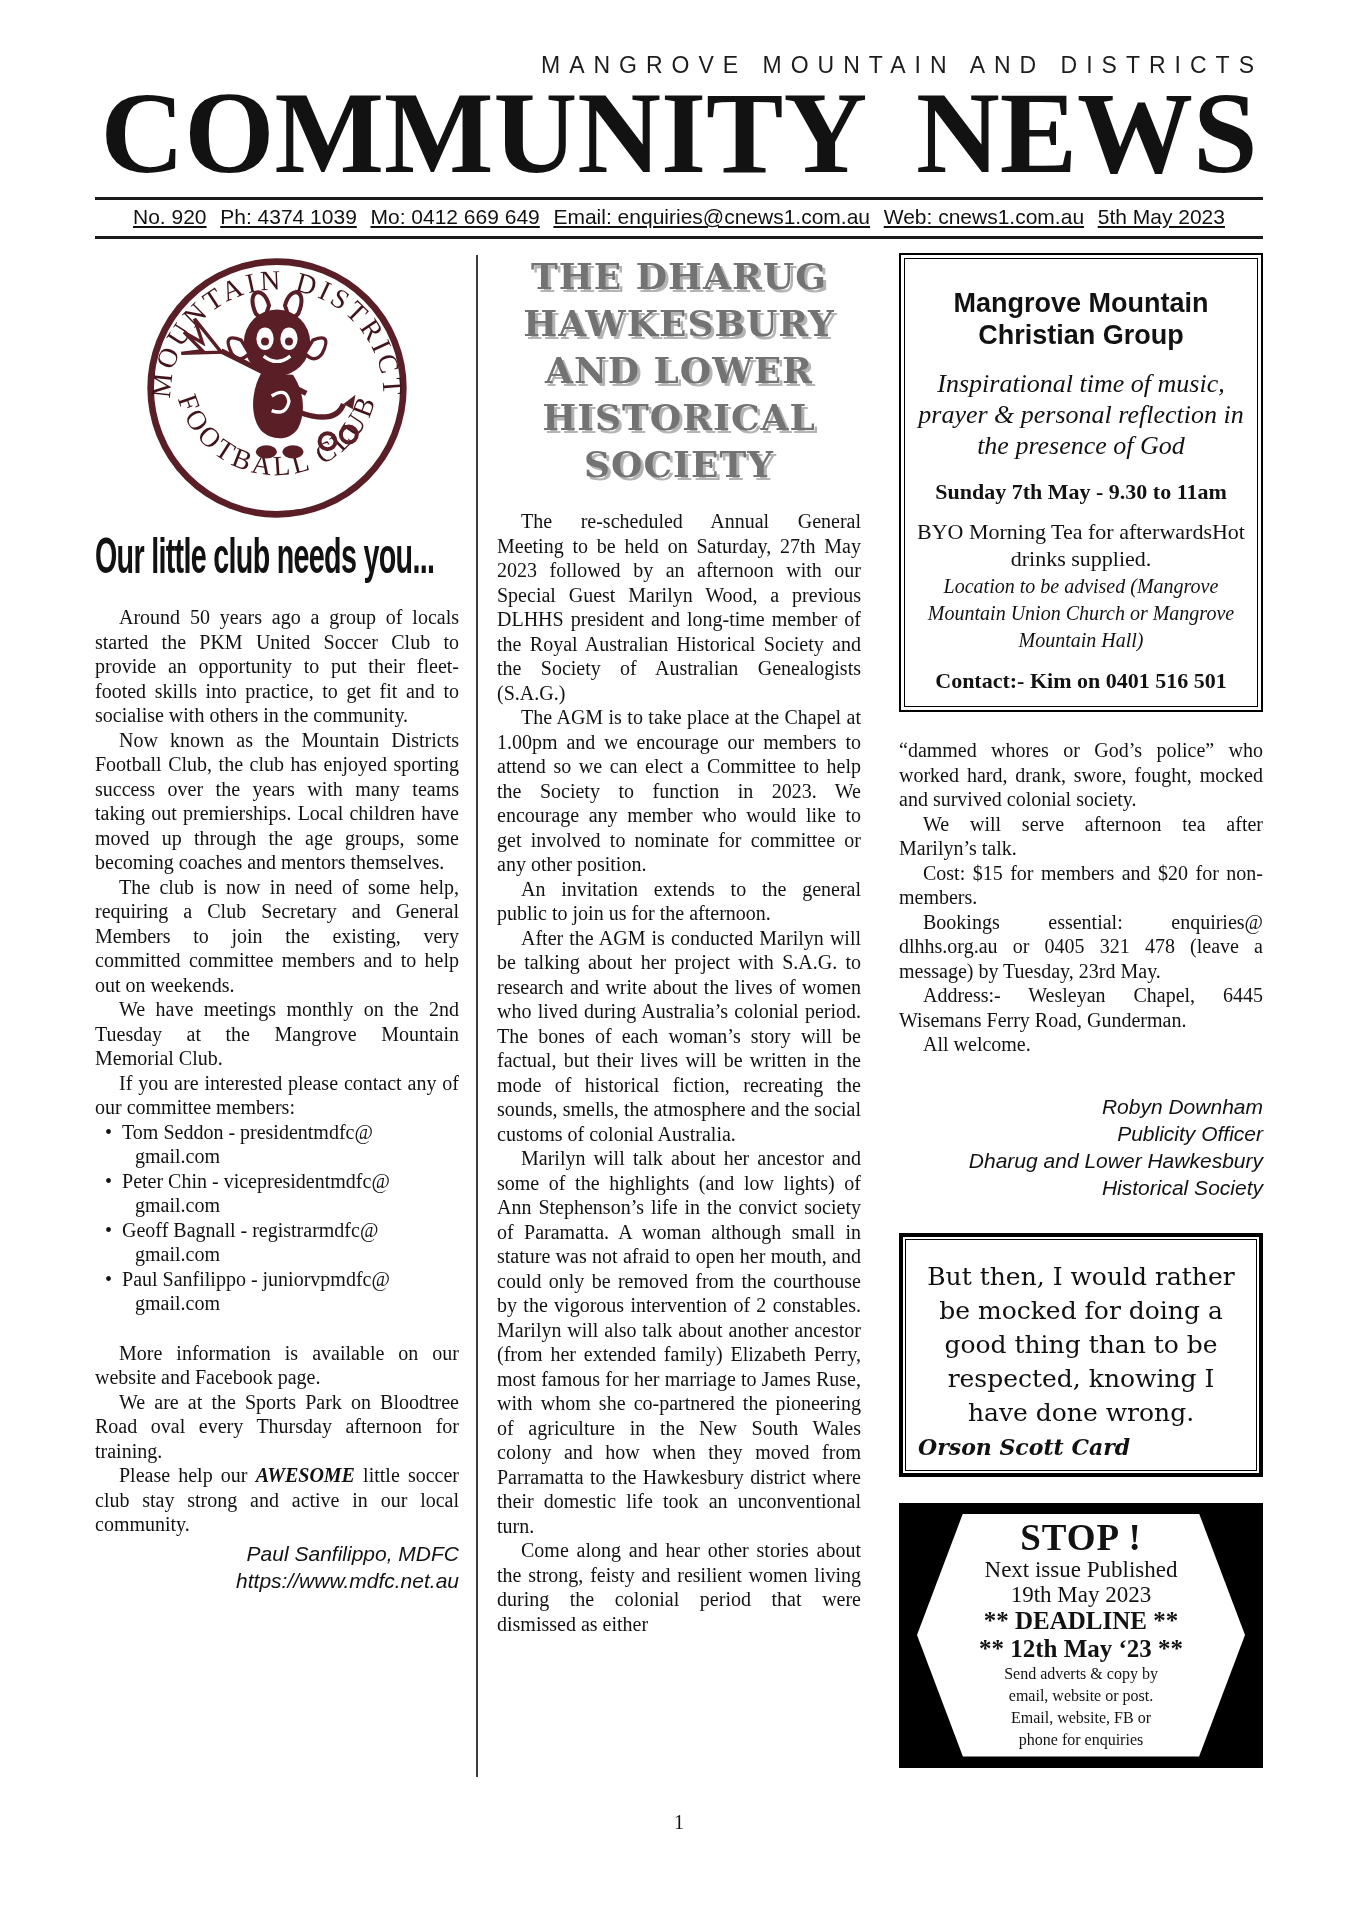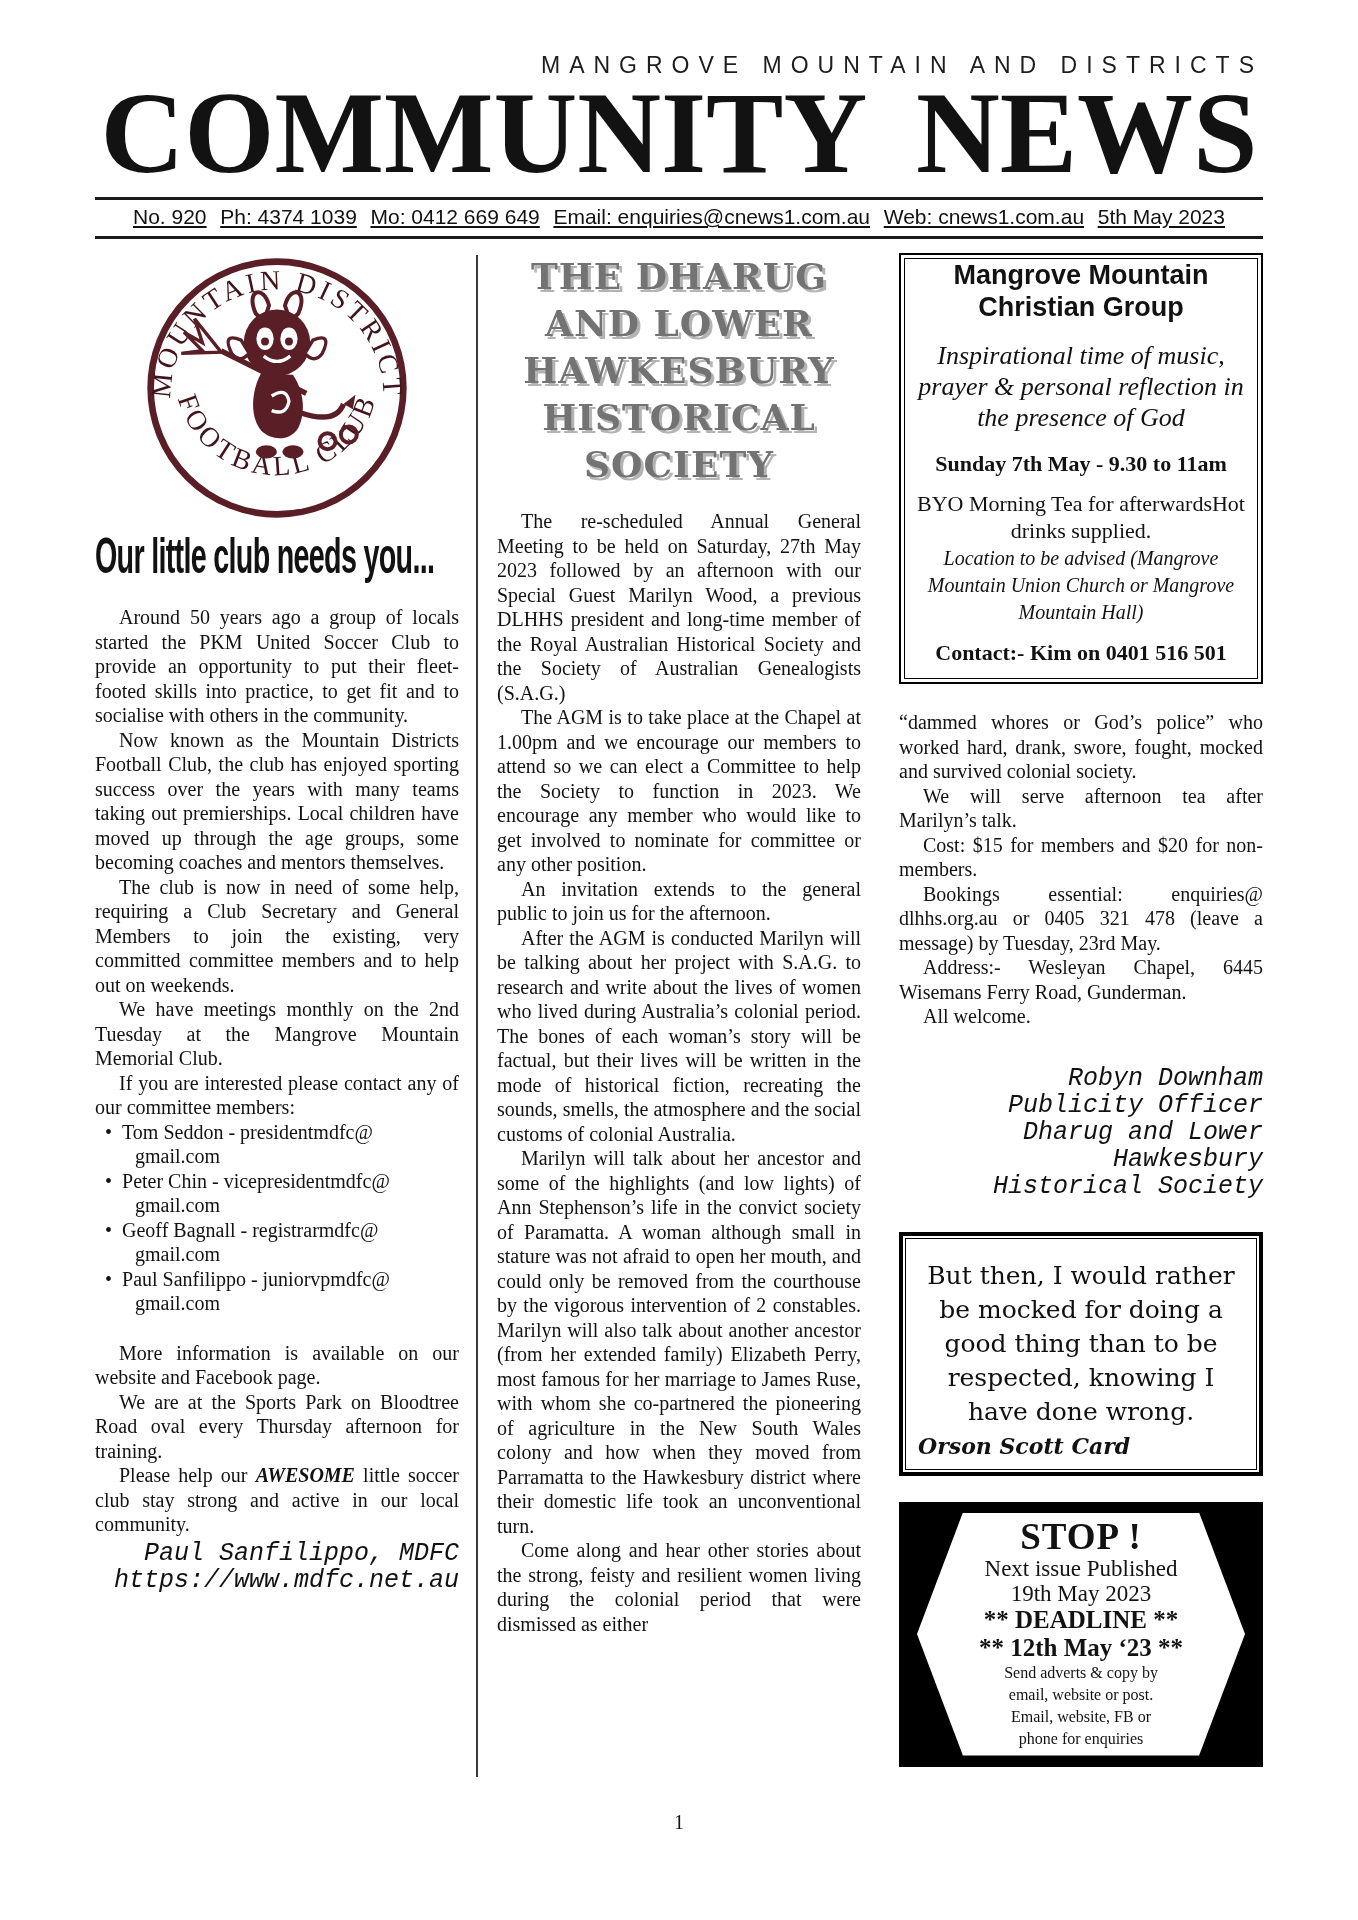--- a/index.html
+++ b/index.html
@@ -40,34 +40,34 @@
     display:inline-block; white-space:nowrap;
     font-family:"Liberation Sans", sans-serif; font-weight:700; font-size:41px;
     letter-spacing:-1px; transform:scale(0.70,1.22); transform-origin:0 72%;
   }
   .committee { list-style:none; margin:0 0 25px; padding:0; font-size:20px; line-height:24.5px; }
   .committee li { padding-left:10px; text-align:left; }
   .committee li::before { content:"\2022\2002"; }
   .committee .line2 { display:block; padding-left:30px; }
   .awesome { font-weight:700; font-style:italic; }
   .signoff {
-    text-align:right; font-family:Liberation Mono, monospace; font-style:italic;
-    font-size:25px; line-height:27px; margin-top:3px;
+    text-align:right; font-family:Liberation Sans, sans-serif; font-style:italic;
+    font-size:21px; line-height:27px; margin-top:3px;
   }
 
   
   .fancy-title {
     margin:0 0 21px; text-align:center; font-family:"DejaVu Serif", serif;
     font-weight:700; font-size:36px; line-height:47px; letter-spacing:1px;
     color:#737373; text-shadow:3px 3px 0 #b4b4b4;
   }
 
   
   .dbox { border:2px solid #000; padding:3px; background:#fff; }
-  .dbox-inner { border:1px solid #000; padding:0 10px 12px; text-align:center; }
+  .dbox-inner { border:1px solid #000; padding:28px 10px 12px; text-align:center; }
   .cg-title { font-family:"Liberation Sans", sans-serif; font-weight:700; font-size:27px; line-height:32px; }
   .cg-tagline { font-style:italic; font-size:26px; line-height:31px; margin-top:17px; }
   .cg-when { font-weight:700; font-size:22px; line-height:26px; margin-top:18px; }
   .cg-byo { font-size:22px; line-height:27px; margin-top:13px; }
   .cg-loc { font-style:italic; font-size:20px; line-height:27px; margin-top:1px; }
   .cg-contact { font-weight:700; font-size:22px; line-height:26px; margin-top:14px; }
 
   .continuation { margin-top:26px; }
   .cont-signoff { margin-top:36px; }
 
@@ -169,22 +169,22 @@
       <p class="indent"><span>Please help our </span><span class="awesome">AWESOME</span><span> little soccer club stay strong and active in our local community.</span></p>
       <div class="signoff">
         <div>Paul Sanfilippo, MDFC</div>
         <div>https://www.mdfc.net.au</div>
       </div>
     </section>
 
     <section class="col">
       <h2 class="fancy-title">
         <div>THE DHARUG</div>
+        <div>HAWKESBURY</div>
         <div>AND LOWER</div>
-        <div>HAWKESBURY</div>
         <div>HISTORICAL</div>
         <div>SOCIETY</div>
       </h2>
       <p class="indent">The re-scheduled Annual General Meeting to be held on Saturday, 27th May 2023 followed by an afternoon with our Special Guest Marilyn Wood, a previous DLHHS president and long-time member of the Royal Australian Historical Society and the Society of Australian Genealogists (S.A.G.)</p>
       <p class="indent">The AGM is to take place at the Chapel at 1.00pm and we encourage our members to attend so we can elect a Committee to help the Society to function in 2023. We encourage any member who would like to get involved to nominate for committee or any other position.</p>
       <p class="indent">An invitation extends to the general public to join us for the afternoon.</p>
       <p class="indent">After the AGM is conducted Marilyn will be talking about her project with S.A.G. to research and write about the lives of women who lived during Australia’s colonial period. The bones of each woman’s story will be factual, but their lives will be written in the mode of historical fiction, recreating the sounds, smells, the atmosphere and the social customs of colonial Australia.</p>
       <p class="indent">Marilyn will talk about her ancestor and some of the highlights (and low lights) of Ann Stephenson’s life in the convict society of Paramatta. A woman although small in stature was not afraid to open her mouth, and could only be removed from the courthouse by the vigorous intervention of 2 constables. Marilyn will also talk about another ancestor (from her extended family) Elizabeth Perry, most famous for her marriage to James Ruse, with whom she co-partnered the pioneering of agriculture in the New South Wales colony and how when they moved from Parramatta to the Hawkesbury district where their domestic life took an unconventional turn.</p>
       <p class="indent">Come along and hear other stories about the strong, feisty and resilient women living during the colonial period that were dismissed as either</p>
     </section>

